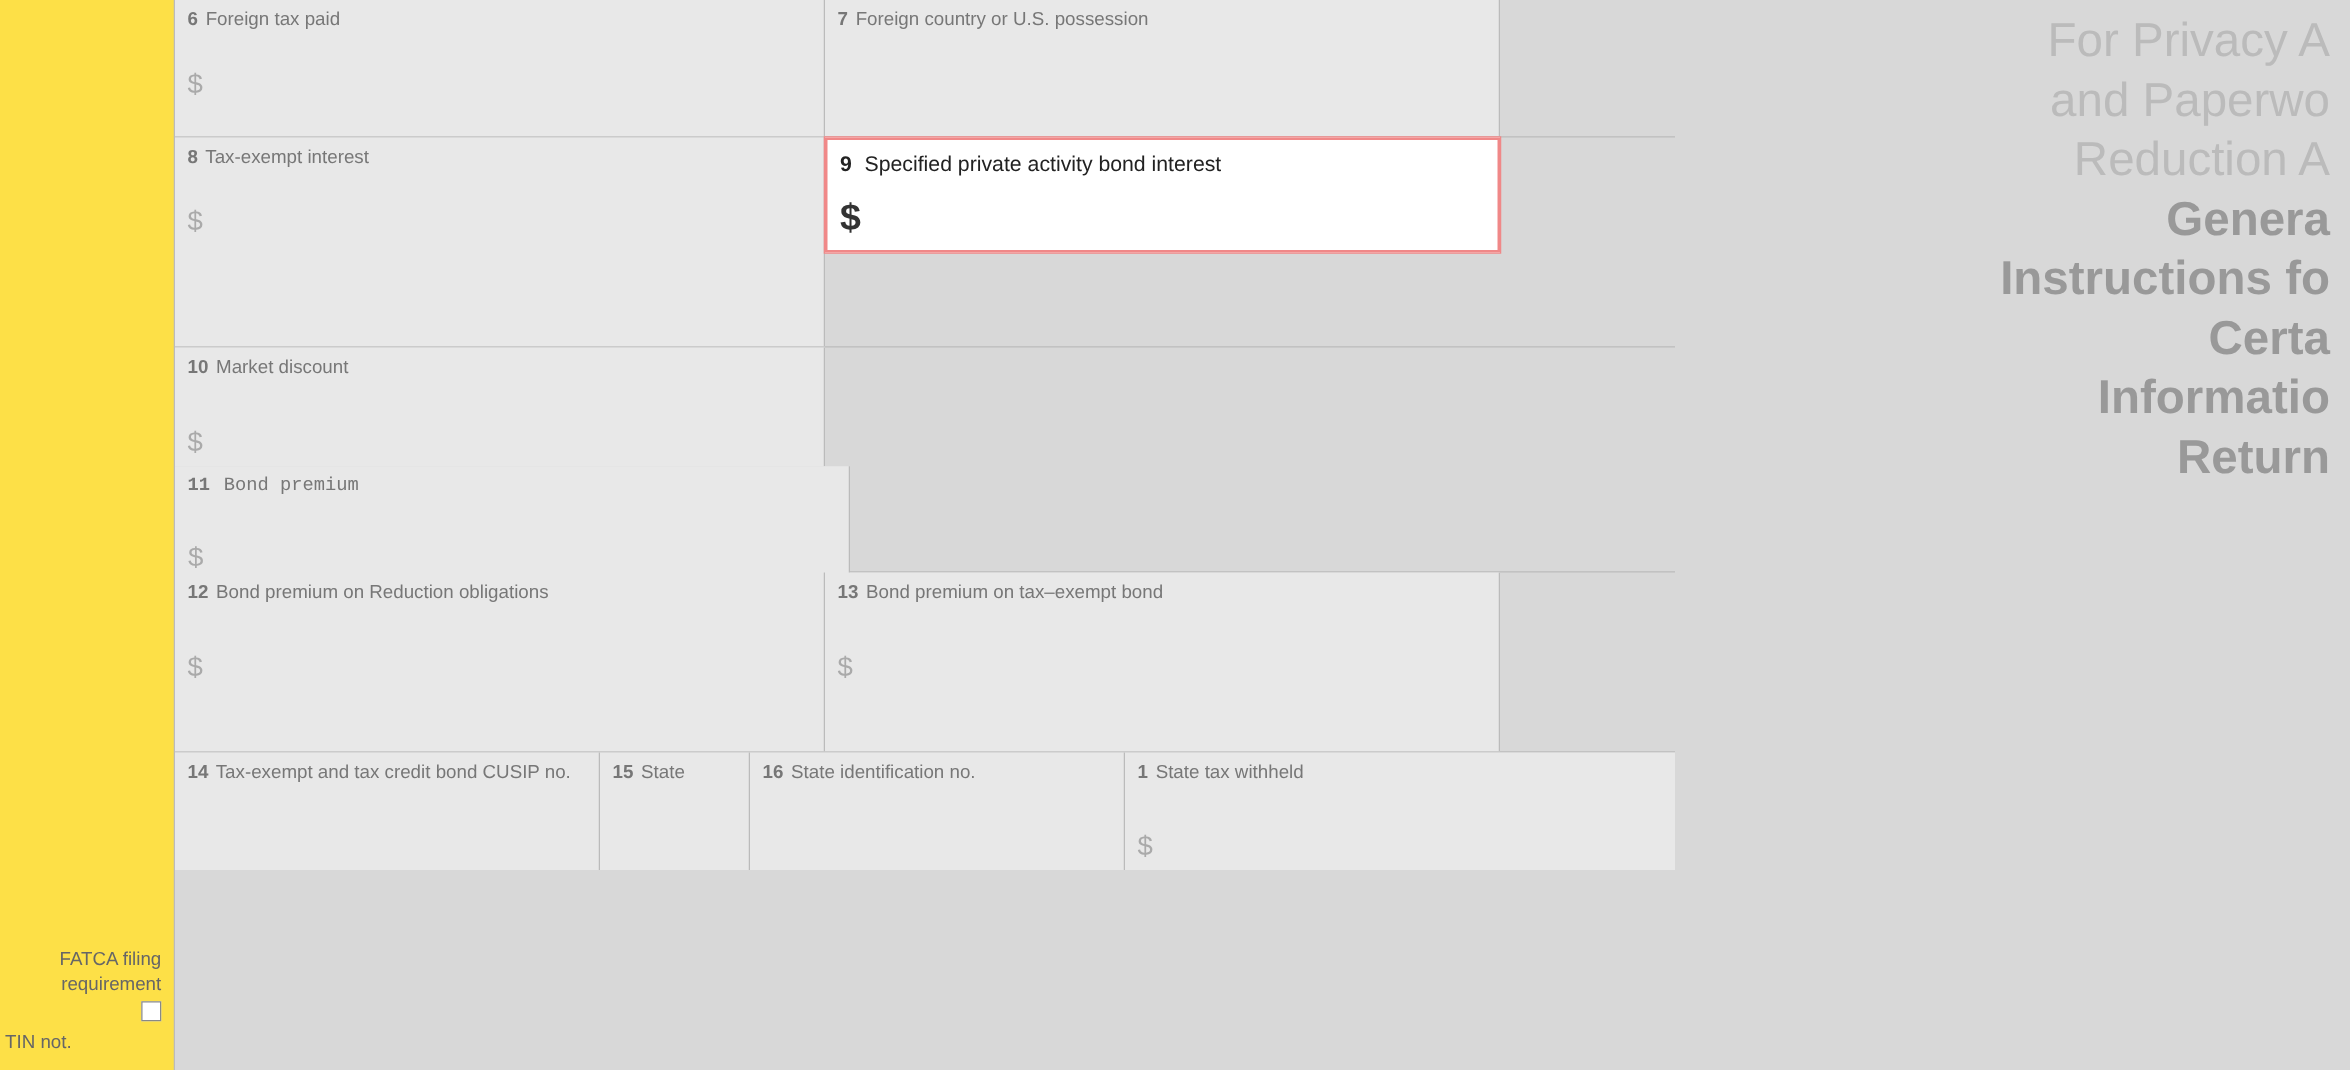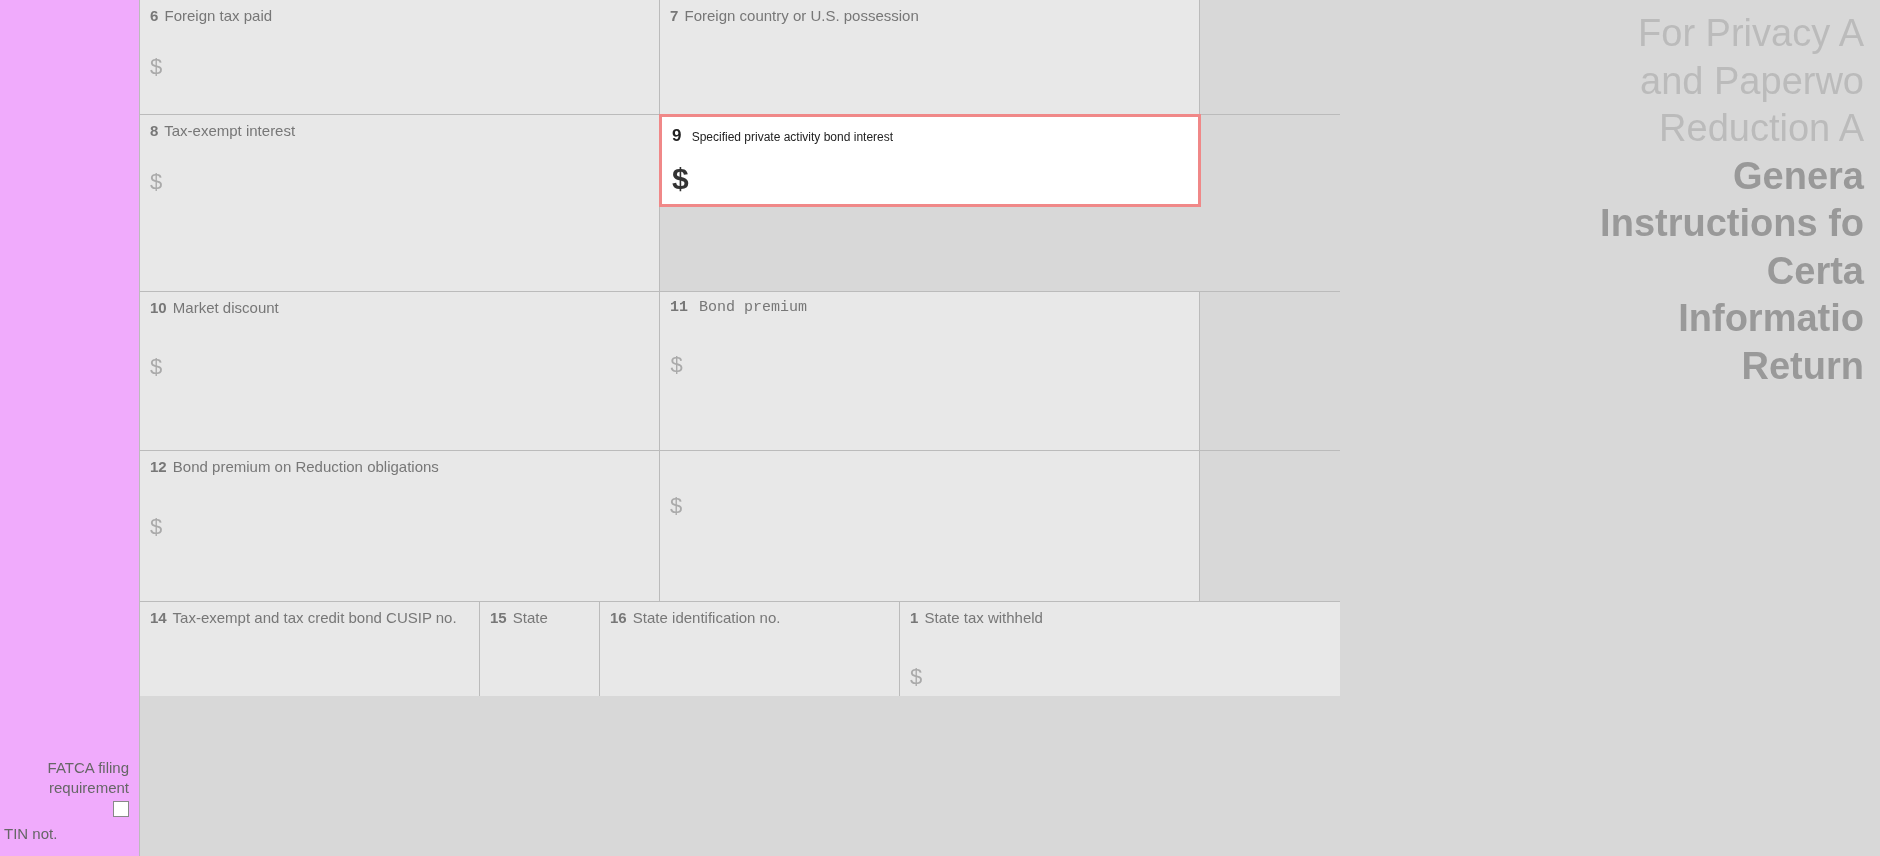--- a/index.html
+++ b/index.html
@@ -22,21 +22,21 @@
       position: relative;
       background-color: #d8d8d8;
       display: flex;
       flex-direction: row;
     }
 
     
     .left-partial {
       width: 140px;
       height: 856px;
-      background-color: #f0abfc;
+      background-color: #fde047;
       border-right: 1px solid #bbb;
       display: flex;
       flex-direction: column;
       justify-content: flex-end;
       padding-bottom: 10px;
       padding-left: 4px;
       padding-right: 4px;
     }
 
     .left-partial-content {
@@ -128,21 +128,21 @@
     .cell-8 {
       width: 520px;
       border-right: 1px solid #bbb;
       padding: 6px 10px;
       background-color: #e8e8e8;
     }
 
     
     .row-10-11 {
       display: flex;
-      flex-direction: row;
+      flex-direction: column;
       border-bottom: 1px solid #bbb;
       height: 180px;
     }
 
     .cell-10 {
       width: 520px;
       border-right: 1px solid #bbb;
       padding: 6px 10px;
       background-color: #e8e8e8;
     }
@@ -334,21 +334,21 @@
           <span class="num" style="font-weight: bold;">8</span>
           <span>Tax-exempt interest</span>
         </div>
         <span class="dollar">$</span>
       </div>
 
       <div class="cell-9-outer">
         <div class="cell-9-wrapper">
           <div class="field-label">
             <span class="num field-number-dark" style="font-weight:bold;color:#222;font-size:17px;margin-right:6px;">9</span>
-            <span style="font-size:12px;color:#222;font-weight:normal;line-height:1.4;">Specified private activity bond interest</span>
+            <span style="font-size:17px;color:#222;font-weight:normal;line-height:1.4;">Specified private activity bond interest</span>
           </div>
           <span class="dollar-lg">$</span>
         </div>
       </div>
     </div>
 
     <div class="row-10-11">
       <div class="cell-10">
         <div class="field-label">
           <span class="num" style="font-weight: bold;">10</span>
@@ -367,20 +367,24 @@
 
     <div class="row-12-13">
       <div class="cell-12">
         <div class="field-label">
           <span class="num" style="font-weight: bold;">12</span>
           <span>Bond premium on Reduction obligations</span>
         </div>
         <span class="dollar-sm">$</span>
       </div>
       <div class="cell-13">
+        <div class="field-label">
+          <span class="num" style="font-weight: bold;">13</span>
+          <span>Bond premium on tax–exempt bond</span>
+        </div>
         <span class="dollar-sm">$</span>
       </div>
     </div>
 
     <div class="row-14-17">
       <div class="cell-14">
         <div class="field-label">
           <span class="num" style="font-weight: bold;">14</span>
           <span>Tax-exempt and tax credit bond CUSIP no.</span>
         </div>

